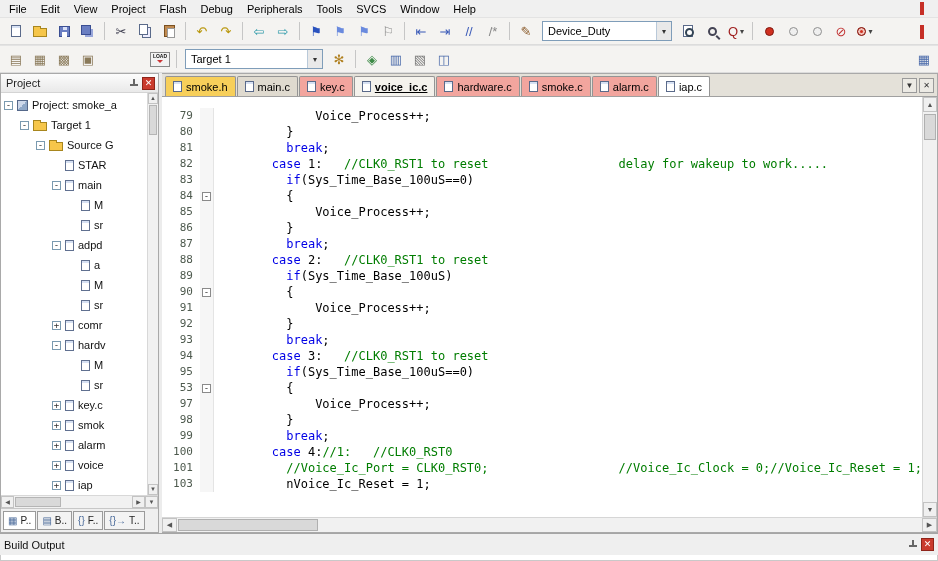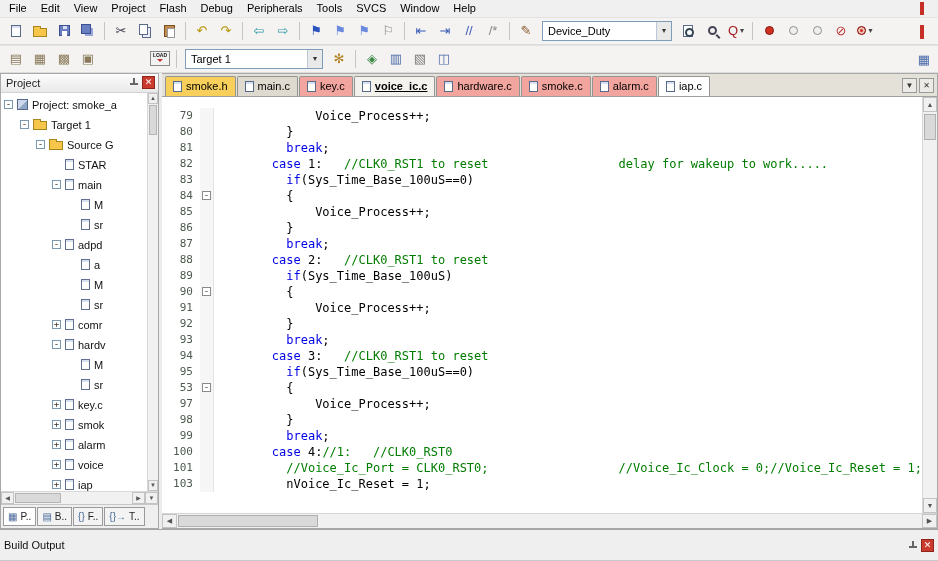--- a/index.html
+++ b/index.html
@@ -146,21 +146,21 @@
   .ed-vscroll .sbtn { height:15px; font-size:7px; line-height:13px; }
   .ed-vscroll .vthumb { height:26px; margin:2px 1px; background:#d9d9d9; border:1px solid #b0b0b0; }
   .ed-vscroll .vtrack { flex:1; }
   .ed-hscroll { height:15px; background:#f1f1f1; border-top:1px solid #d6d6d6; display:flex; }
   .ed-hscroll .sbtn { width:15px; height:14px; font-size:7px; line-height:12px; }
   .ed-hscroll .htrack { flex:1; position:relative; }
   .ed-hscroll .hthumb { position:absolute; left:1px; top:1px; bottom:1px; width:140px;
                         background:#d9d9d9; border:1px solid #b0b0b0; }
 
   
-  .build-bar { height:31px; background:#efefef; border-top:1px solid #a5a5a5;
+  .build-bar { height:22px; background:#efefef; border-top:1px solid #a5a5a5;
                display:flex; align-items:center; font-size:11px; padding:0 4px; color:#111; }
   .output-rest { flex:1; background:#fff; border:1px solid #c9c9c9; border-top:none; }
 </style>
 </head>
 <body>
 
 <div class="app">
 
   <div class="menubar" id="menubar">
     <div class="edge-red" style="right:14px;top:2px;height:13px;"></div>

